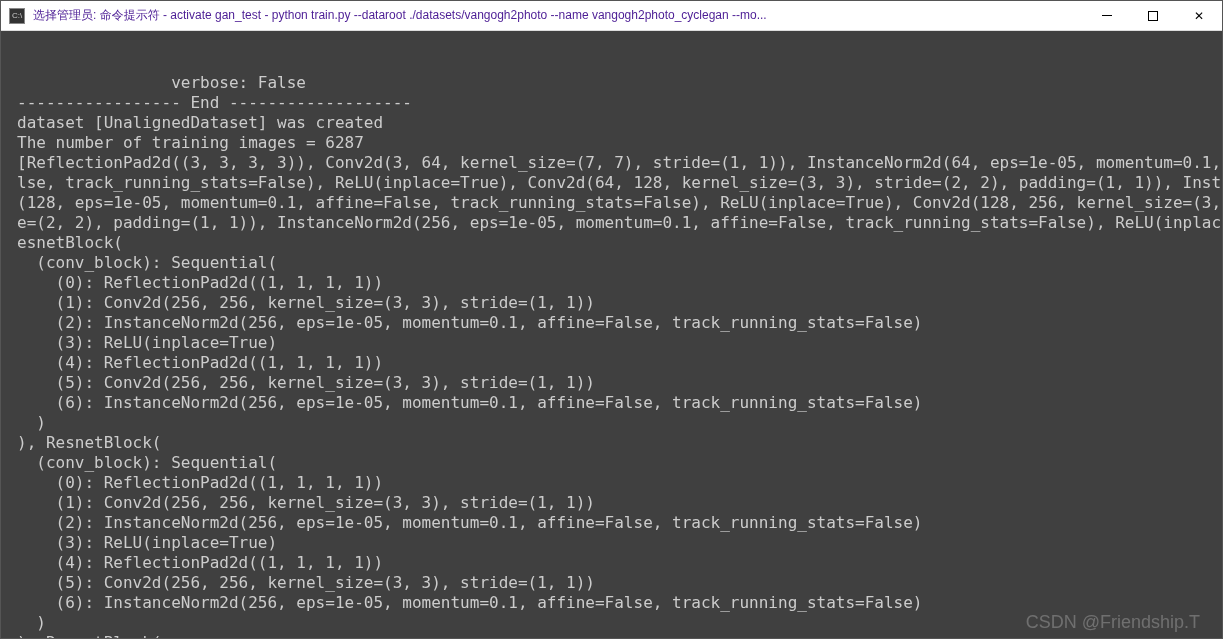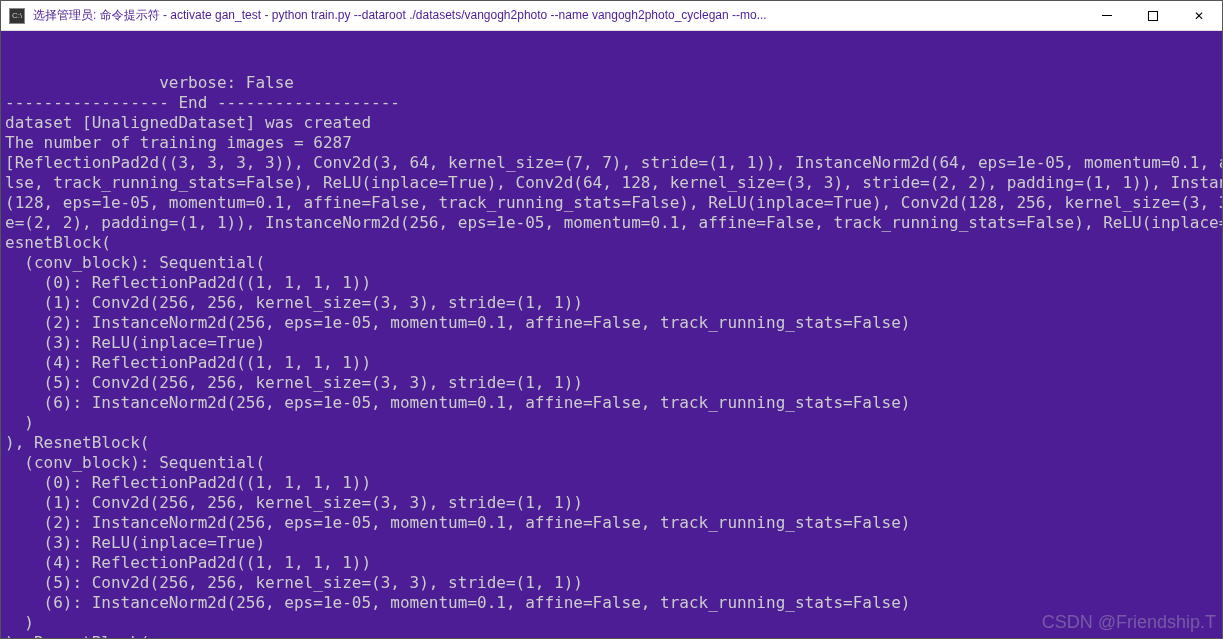--- a/index.html
+++ b/index.html
@@ -58,36 +58,36 @@
       height: 30px;
       display: flex;
       align-items: center;
       justify-content: center;
       font-size: 10px;
       color: #000;
       cursor: pointer;
     }
     .console {
       flex: 1;
-      background: #4c1d95;
+      background: #404040;
       color: #cccccc;
       font-family: "NSimSun", "SimSun", "Consolas", monospace;
       font-size: 16px;
       line-height: 20px;
-      padding: 2px 4px;
+      padding: 2px 16px;
       white-space: pre;
       overflow: hidden;
       position: relative;
     }
     .console-line {
       white-space: pre;
     }
     .watermark {
       position: absolute;
-      right: 6px;
+      right: 22px;
       bottom: 6px;
       color: rgba(200,200,200,0.35);
       font-size: 18px;
       font-family: Arial, sans-serif;
       pointer-events: none;
     }
     .min-icon {
       width: 10px;
       height: 1px;
       background: #000;

